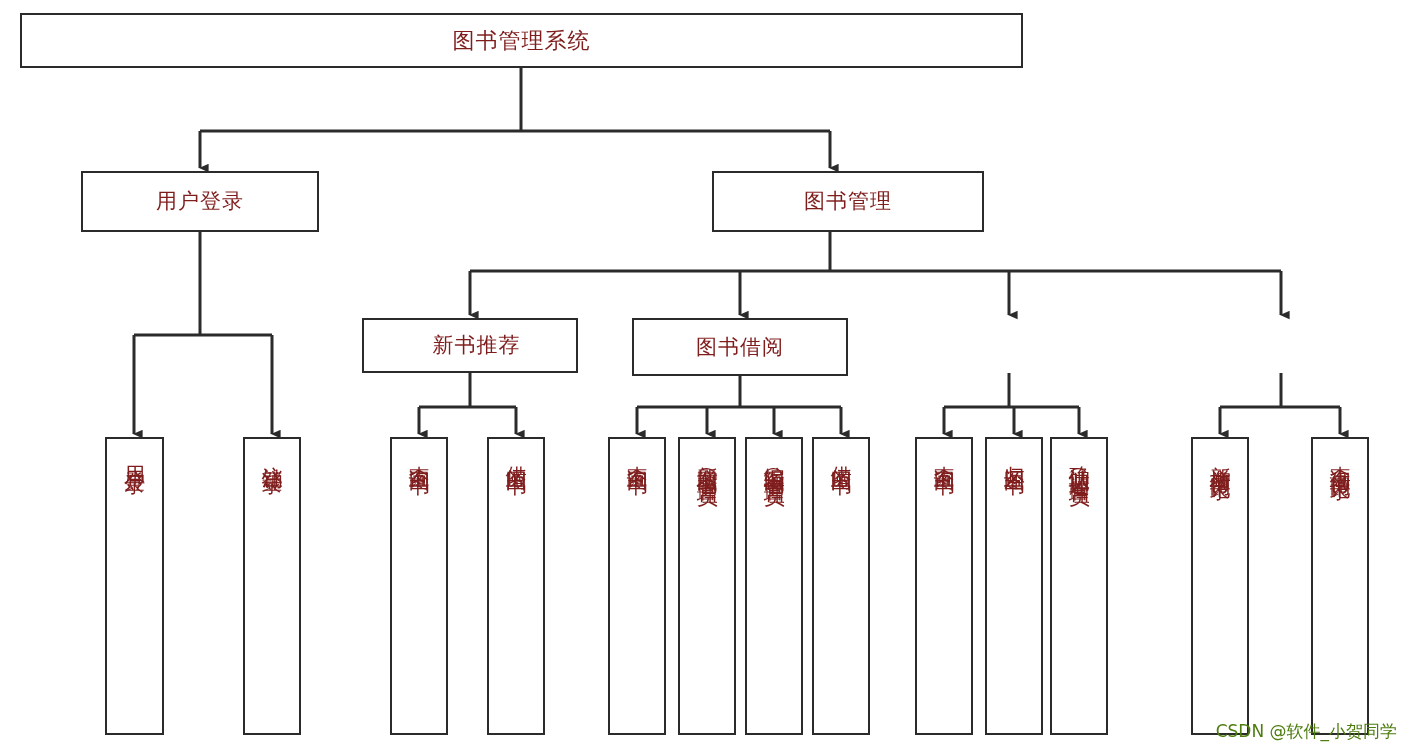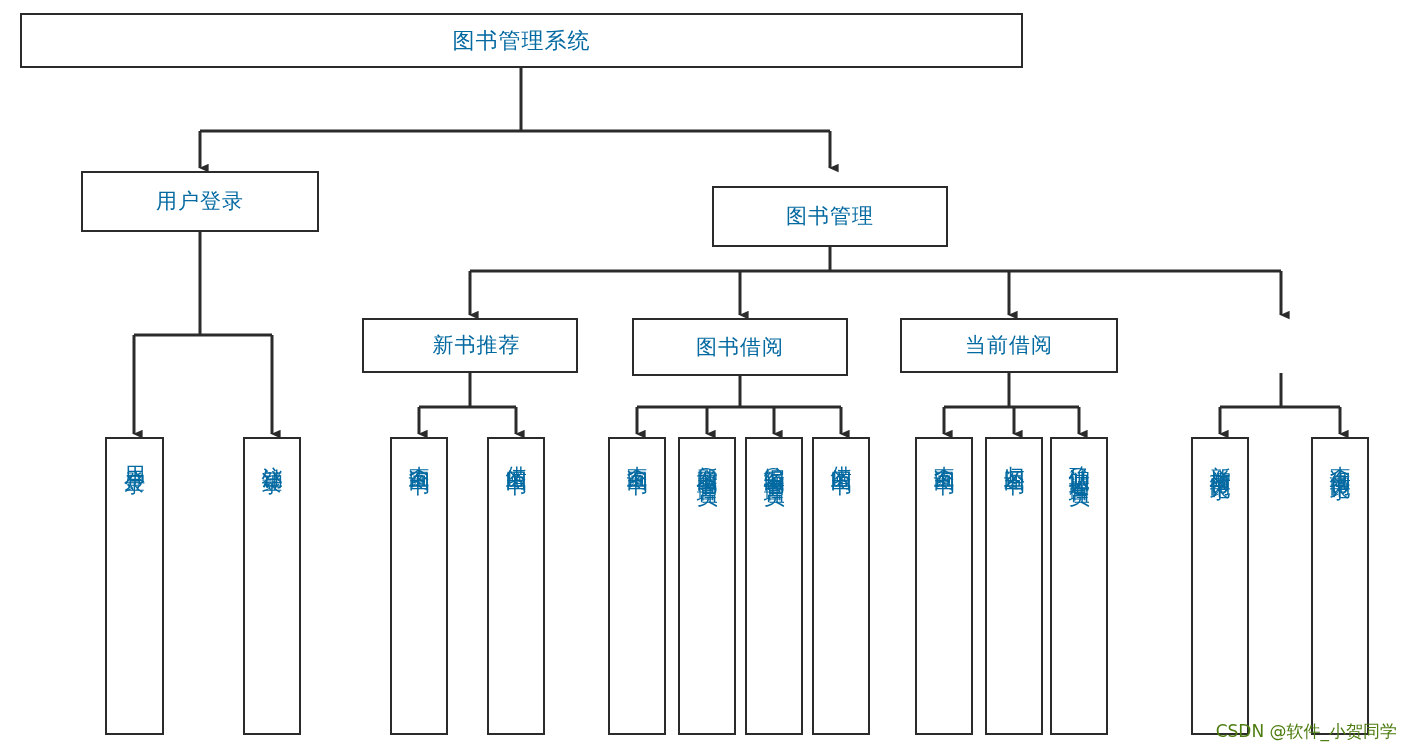--- a/index.html
+++ b/index.html
@@ -33,21 +33,21 @@
     position: absolute;
     box-sizing: border-box;
     background: #ffffff;
     border: 2px solid #2b2b2b;
     display: flex;
     align-items: center;
     justify-content: center;
     z-index: 2;
   }
   .node .label {
-    color: #0369a1;
+    color: #7f1d1d;
     letter-spacing: 1px;
     line-height: 1.25;
     white-space: nowrap;
   }
   
   .node.horiz .label {
     font-size: 21px;
   }
   .node.root .label {
     font-size: 22px;
@@ -132,32 +132,29 @@
     </g>
   </svg>
 
   <div class="node horiz root" style="left: 20px; top: 13px; width: 1003px; height: 55px;">
     <span class="label">图书管理系统</span>
   </div>
 
   <div class="node horiz" style="left: 81px; top: 171px; width: 238px; height: 61px;">
     <span class="label">用户登录</span>
   </div>
-  <div class="node horiz" style="left: 712px; top: 186px; width: 236px; height: 61px;">
+  <div class="node horiz" style="left: 712px; top: 171px; width: 272px; height: 61px;">
     <span class="label">图书管理</span>
   </div>
 
   <div class="node horiz" style="left: 362px; top: 318px; width: 216px; height: 55px; padding-left: 13px;">
     <span class="label">新书推荐</span>
   </div>
   <div class="node horiz" style="left: 632px; top: 318px; width: 216px; height: 58px; text-align: right;">
     <span class="label">图书借阅</span>
-  </div>
-  <div class="node horiz" style="left: 900px; top: 318px; width: 218px; height: 55px;">
-    <span class="label">当前借阅</span>
   </div>
 
   <div class="node vert" style="left: 105px; top: 437px; width: 59px; height: 298px;">
     <span class="label">用户登录</span>
   </div>
   <div class="node vert" style="left: 243px; top: 437px; width: 58px; height: 298px;">
     <span class="label">注销登录</span>
   </div>
   <div class="node vert" style="left: 390px; top: 437px; width: 58px; height: 298px;">
     <span class="label">查询图书</span>

